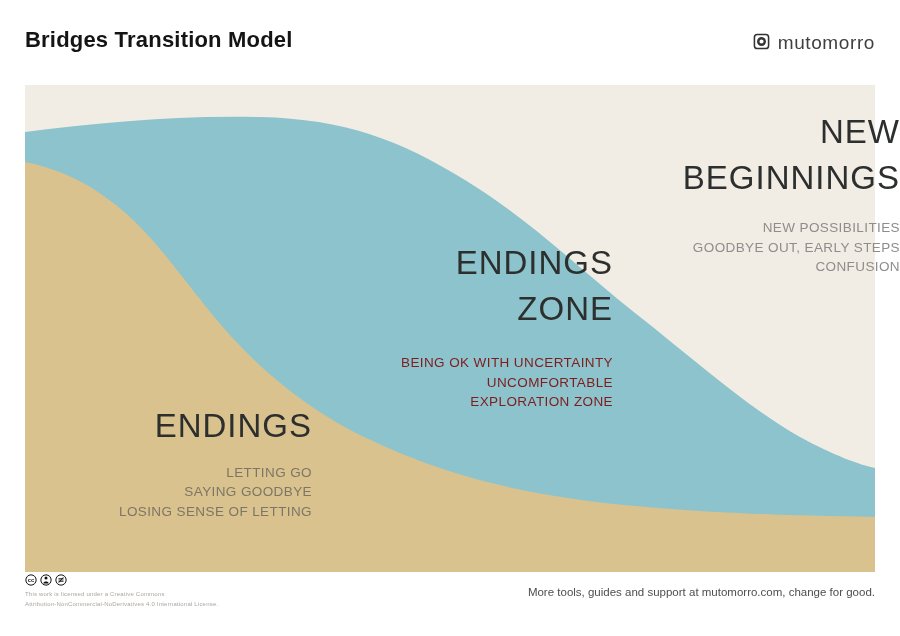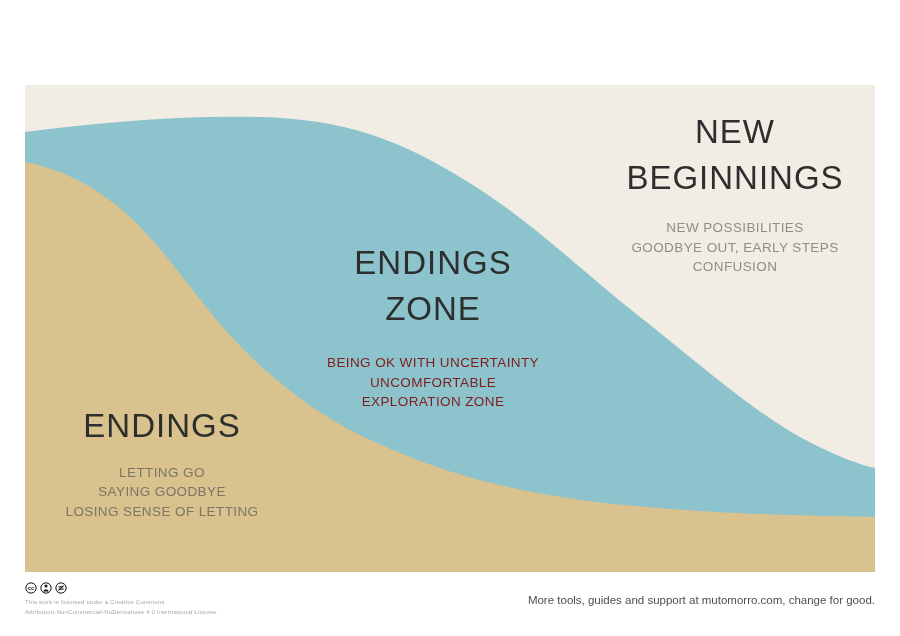--- a/index.html
+++ b/index.html
@@ -37,21 +37,21 @@
   }
 
   
   .diagram {
     position: absolute;
     left: 25px; top: 85px;
     width: 850px; height: 487px;
   }
   .diagram svg.waves { position: absolute; left: 0; top: 0; width: 100%; height: 100%; }
 
-  .zone { position: absolute; text-align: center; }
+  .zone { position: absolute; text-align: right; }
   .zone-heading {
     font-size: 33px;
     font-weight: 300;
     color: #2c2f2e;
     letter-spacing: 1px;
     line-height: 1.4;
   }
   .zone-sub {
     font-size: 13.5px;
     font-weight: 400;
@@ -59,21 +59,21 @@
     line-height: 1.42;
   }
   .zone-beginnings { left: 545px; top: 24px; width: 330px; }
   .zone-beginnings .zone-sub { color: #8e8d8b; margin-top: 17px; }
   .zone-neutral { left: 228px; top: 155px; width: 360px; }
   .zone-neutral .zone-sub { color: #7f1d1d; margin-top: 21px; }
   .zone-endings { left: -13px; top: 318px; width: 300px; }
   .zone-endings .zone-sub { color: #7c7666; margin-top: 14px; }
 
   
-  .footer { position: absolute; left: 0; bottom: 8px; width: 100%; height: 73px; }
+  .footer { position: absolute; left: 0; bottom: 16px; width: 100%; height: 73px; }
   .license { position: absolute; left: 25px; top: 27px; }
   .license-icons { display: flex; gap: 3px; align-items: center; }
   .license-text {
     margin-top: 4px;
     font-size: 6px;
     line-height: 1.6;
     color: #aaa7a2;
     letter-spacing: 0.2px;
   }
   .support-text {
@@ -81,20 +81,32 @@
     right: 25px; top: 39px;
     font-size: 11.5px;
     color: #4e4e4e;
   }
 </style>
 </head>
 <body>
 
 <div class="page">
 
+  <div class="header">
+    <h1 class="page-title">Bridges Transition Model</h1>
+    <div class="brand">
+      <span class="brand-icon">
+        <svg width="17" height="17" viewBox="0 0 24 24">
+          <rect x="2" y="2" width="20" height="20" rx="4" fill="none" stroke="#333" stroke-width="2.2"></rect>
+          <circle cx="12" cy="12" r="4.6" fill="none" stroke="#333" stroke-width="3.4"></circle>
+        </svg>
+      </span>
+      <span class="brand-text">mutomorro</span>
+    </div>
+  </div>
 
   <div class="diagram">
     <svg class="waves" viewBox="0 0 850 487" preserveAspectRatio="none">
       <rect x="0" y="0" width="850" height="487" fill="#f2ede4"></rect>
       <path d="M0,47 C70,38 150,30 235,32 C320,34 375,55 440,95
                C505,135 550,180 610,228 C670,275 722,322 775,352
                C808,370 835,380 850,383 L850,487 L0,487 Z" fill="#8cc3cc"></path>
       <path d="M0,77 C55,88 98,118 140,170 C178,217 198,247 240,285
                C290,329 330,350 385,372 C450,398 520,412 600,420
                C700,430 800,431 850,432 L850,487 L0,487 Z" fill="#d9c28e"></path>

